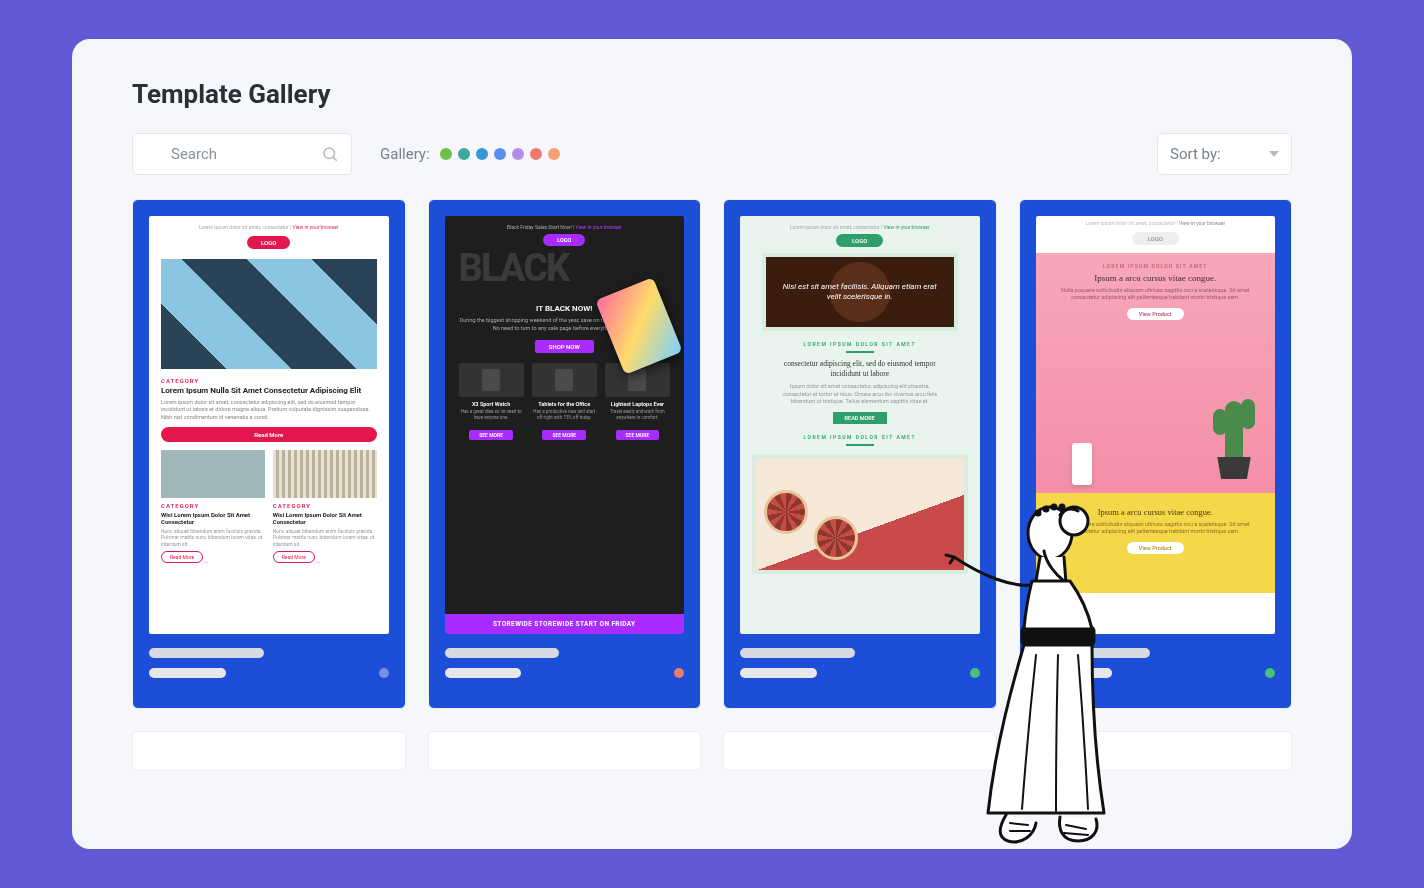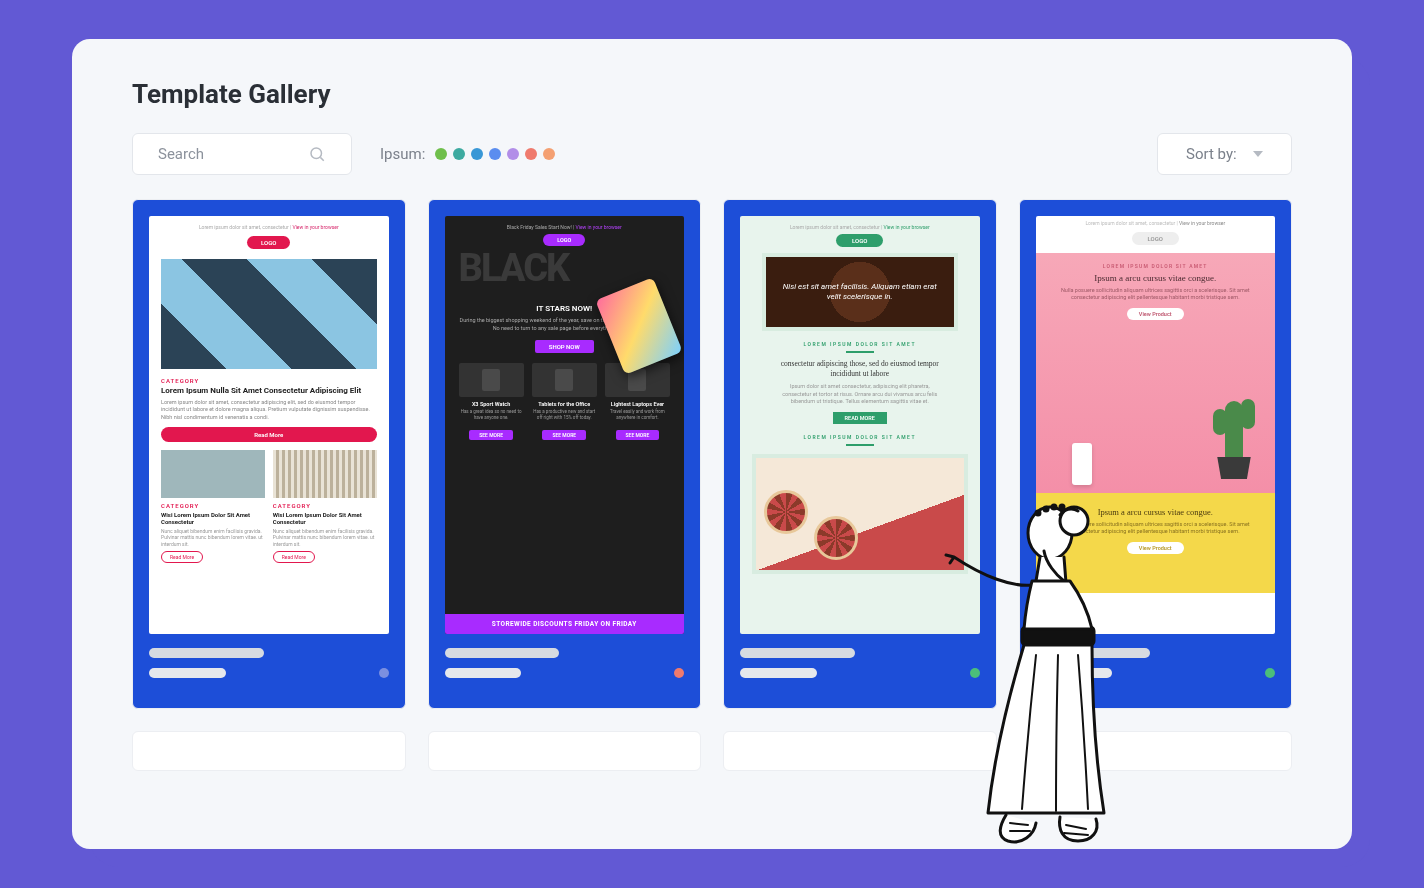--- a/index.html
+++ b/index.html
@@ -6,28 +6,28 @@
   html,body{width:1424px;height:888px;background:#6259d4}
   body{display:flex;align-items:center;justify-content:center}
   .frame-shadow{position:relative;width:1280px;height:810px;border-radius:28px;background:#6a60e4;box-shadow:18px 18px 0 0 rgba(98,89,212,.55)}
   .frame{position:absolute;inset:0;width:1280px;height:810px;border-radius:18px;background:#f5f7fa;overflow:hidden}
   .content{padding:40px 60px 0 60px}
   h1{font-size:26px;font-weight:700;color:#2a2f36}
   .tabs{display:flex;border-bottom:1px solid #e3e6eb;margin-top:18px}
   .tab{padding:12px 0;margin-right:36px;font-size:15px;color:#9399a3;cursor:pointer}
   .tab.active{color:#2a2f36;font-weight:600;border-bottom:3px solid #2a2f36}
   .toolbar{display:flex;align-items:center;margin-top:24px;gap:28px}
-  .search{display:flex;align-items:center;justify-content:center;width:220px;height:42px;border:1px solid #e3e6eb;border-radius:6px;background:#fff;padding:0 12px}
+  .search{display:flex;align-items:center;justify-content:flex-end;width:220px;height:42px;border:1px solid #e3e6eb;border-radius:6px;background:#fff;padding:0 12px}
   .search input{border:none;outline:none;font-size:15px;color:#333;width:150px;background:transparent}
   .search input::placeholder{color:#8c929c}
   .search svg{stroke:#b5bac2}
   .labels{display:flex;align-items:center;gap:10px;font-size:15px;color:#7b818b}
   .dots{display:flex;gap:6px}
   .dot{width:12px;height:12px;border-radius:50%}
-  .sort{margin-left:auto;display:flex;align-items:center;justify-content:space-between;width:135px;height:42px;border:1px solid #e3e6eb;border-radius:6px;background:#fff;padding:0 28px;color:#7b818b;font-size:15px;cursor:pointer}
+  .sort{margin-left:auto;display:flex;align-items:center;justify-content:space-between;width:135px;height:42px;border:1px solid #e3e6eb;border-radius:6px;background:#fff;padding:0 12px;color:#7b818b;font-size:15px;cursor:pointer}
   .sort svg{fill:#b5bac2}
   .grid{display:grid;grid-template-columns:repeat(4,1fr);gap:22px;margin-top:24px}
   .card{height:510px;background:#1d4ed8;border-radius:6px;border:1px solid #eceef2;padding:16px 16px 12px 16px;display:flex;flex-direction:column;cursor:pointer}
   .thumb{flex:0 0 418px;border-radius:2px;overflow:hidden;position:relative;font-size:6px;color:#888;text-align:center}
   .skeleton{margin-top:14px}
   .sk-row{display:flex;align-items:center;justify-content:space-between;margin-bottom:10px}
   .sk-bar{height:10px;border-radius:5px;background:#d7dbe1}
   .sk-dot{width:10px;height:10px;border-radius:50%}
   .grid2{display:grid;grid-template-columns:repeat(4,1fr);gap:22px;margin-top:22px}
   .card2{height:40px;background:#fff;border-radius:6px;border:1px solid #eceef2}
@@ -119,21 +119,21 @@
 
     <div class="toolbar">
       <div class="search">
         <input placeholder="Search" style="">
         <svg width="18" height="18" viewBox="0 0 24 24" fill="none" stroke-width="2">
               <circle cx="11" cy="11" r="7"></circle>
               <line x1="21" y1="21" x2="16.5" y2="16.5"></line>
             </svg>
       </div>
       <div class="labels">
-        <span>Ipsum:</span>
+        <span>Gallery:</span>
         <div class="dots">
           <span class="dot" style="background:#6fbf4b"></span>
           <span class="dot" style="background:#3daaa0"></span>
           <span class="dot" style="background:#3897d6"></span>
           <span class="dot" style="background:#5b8def"></span>
           <span class="dot" style="background:#b28ee8"></span>
           <span class="dot" style="background:#ef7a6d"></span>
           <span class="dot" style="background:#f4a072"></span>
         </div>
       </div>
@@ -188,29 +188,29 @@
 
       <div class="card">
         <div class="thumb">
           <div class="t2">
             <div class="pad">
               <div class="vib2"><span>Black Friday Sales Start Now! |</span> <a>View in your browser</a></div>
               <div><span class="logo2">LOGO</span></div>
               <div class="bf"><span>BLACK</span><br></div>
             </div>
             <div class="phone"></div>
-            <div class="it">IT STARS NOW!</div>
+            <div class="it">IT BLACK NOW!</div>
             <div class="bd">During the biggest shopping weekend of the year, save on those items you really need. No need to turn to any sale page before everything is gone.</div>
             <span class="sn">SHOP NOW</span>
             <div class="prods">
               <div class="prod"><div class="pimg"></div><div class="pn">X3 Sport Watch</div><div class="pd">Has a great idea so no need to have anyone one.</div><span class="sm">SEE MORE</span></div>
               <div class="prod"><div class="pimg"></div><div class="pn">Tablets for the Office</div><div class="pd">Has a productive new and start off right with 15% off today.</div><span class="sm">SEE MORE</span></div>
               <div class="prod"><div class="pimg"></div><div class="pn">Lightest Laptops Ever</div><div class="pd">Travel easily and work from anywhere in comfort.</div><span class="sm">SEE MORE</span></div>
             </div>
-            <div class="banner">STOREWIDE DISCOUNTS FRIDAY ON FRIDAY</div>
+            <div class="banner">STOREWIDE STOREWIDE START ON FRIDAY</div>
           </div>
         </div>
         <div class="skeleton">
           <div class="sk-row">
                 <div class="sk-bar" style="width:48%"></div>
               </div>
           <div class="sk-row">
                 <div class="sk-bar" style="width:32%;background:#e6e8ec"></div>
                 <div class="sk-dot" style="background:#ef7a6d"></div>
               </div>
@@ -221,21 +221,21 @@
         <div class="thumb">
           <div class="t3">
             <div class="vib"><span>Lorem ipsum dolor sit amet, consectetur |</span> <a style="color:#2e9e6b">View in your browser</a></div>
             <div><span class="logo3">LOGO</span></div>
             <div class="hero3">
                   <div class="ht">Nisi est sit amet facilisis. Aliquam etiam erat velit scelerisque in.</div>
                 </div>
             <div class="blk">
               <div class="ov">LOREM IPSUM DOLOR SIT AMET</div>
               <div class="rule"></div>
-              <div class="h3">consectetur adipiscing those, sed do eiusmod tempor incididunt ut labore</div>
+              <div class="h3">consectetur adipiscing elit, sed do eiusmod tempor incididunt ut labore</div>
               <div class="b3">Ipsum dolor sit amet consectetur, adipiscing elit pharetra, consectetur et tortor at risus. Ornare arcu dui vivamus arcu felis bibendum ut tristique. Tellus elementum sagittis vitae et.</div>
               <span class="rm">READ MORE</span>
             </div>
             <div class="ov">LOREM IPSUM DOLOR SIT AMET</div>
             <div class="rule"></div>
             <div class="hero4">
                   <div class="pie a"></div>
                   <div class="pie b"></div>
                 </div>
           </div>

